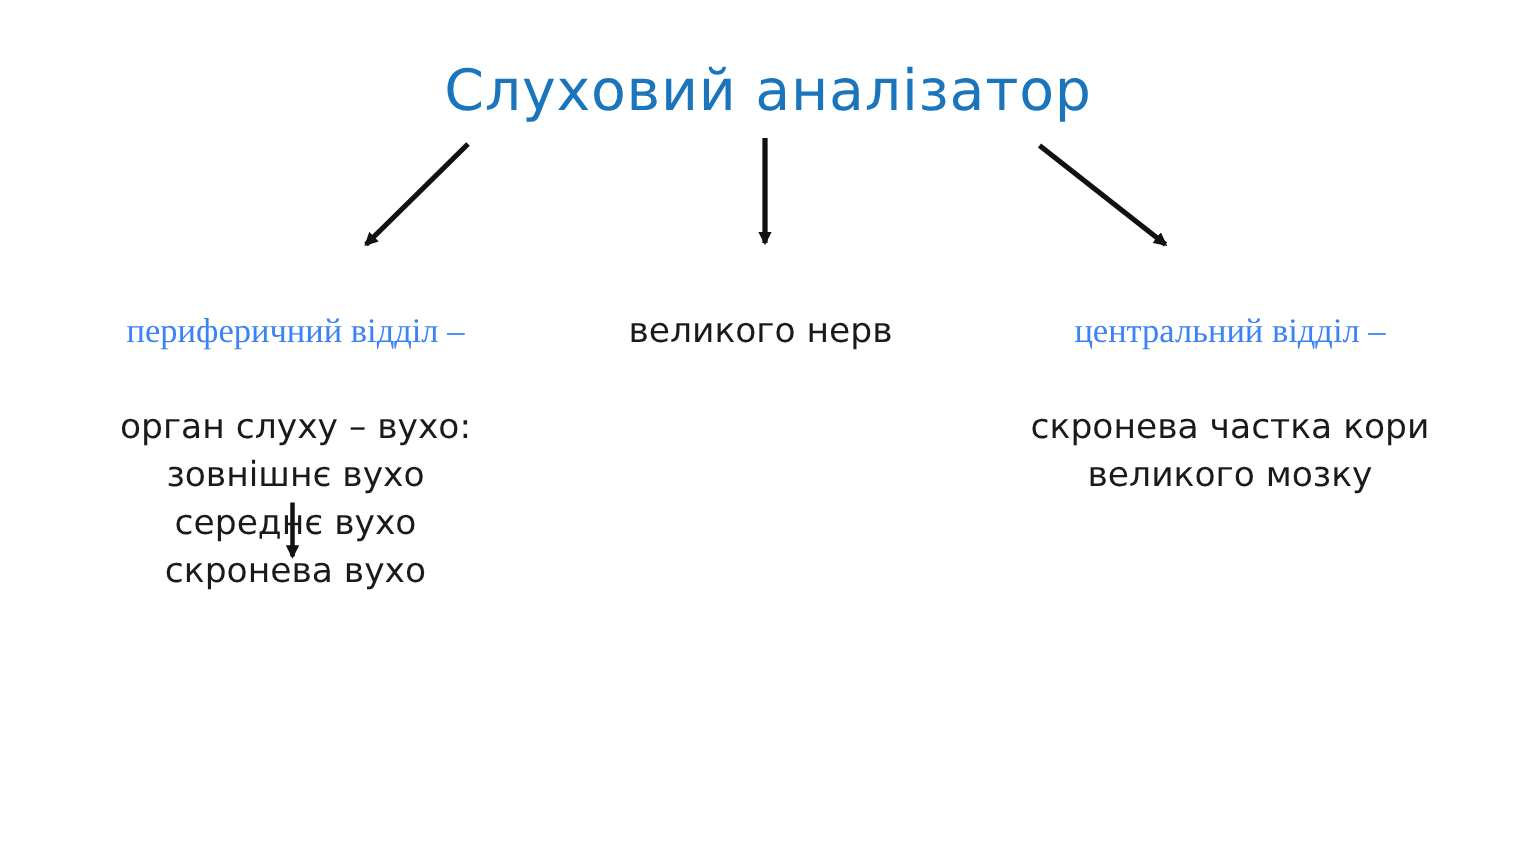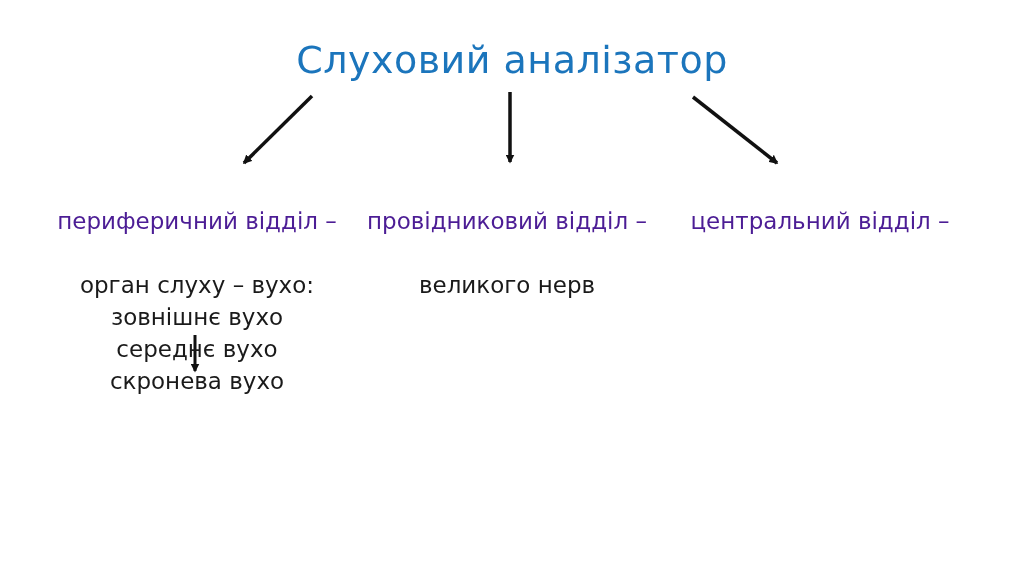--- a/index.html
+++ b/index.html
@@ -35,22 +35,23 @@
   }
   .node {
     position: absolute;
     text-align: center;
     font-size: 23px;
     line-height: 32px;
     color: #1a1a1a;
     white-space: pre-line;
   }
   .node .heading {
-    color: #4c1d95;
+    color: #3b82f6;
     white-space: pre-line;
+    font-family: Liberation Serif, serif;
   }
   #node-peripheral { left: 27px;  top: 173px; width: 340px; }
   #node-conductive { left: 347px; top: 173px; width: 320px; }
   #node-central    { left: 670px; top: 173px; width: 300px; }
   #node-corti      { left: 65px;  top: 383px; width: 260px; }
 </style>
 </head>
 <body>
 
 <div id="canvas">
@@ -71,22 +72,23 @@
 
   <div class="node" id="node-peripheral">
     <div class="heading">периферичний відділ –</div>
     <div class="body">орган слуху – вухо:
 зовнішнє вухо
 середнє вухо
 скронева вухо</div>
   </div>
 
   <div class="node" id="node-conductive">
-    <div class="heading">провідниковий відділ –</div>
     <div class="body">великого нерв</div>
   </div>
 
   <div class="node" id="node-central">
     <div class="heading">центральний відділ –</div>
+    <div class="body">скронева частка кори
+великого мозку</div>
   </div>
 
 
 </div>
 
 </body></html>

